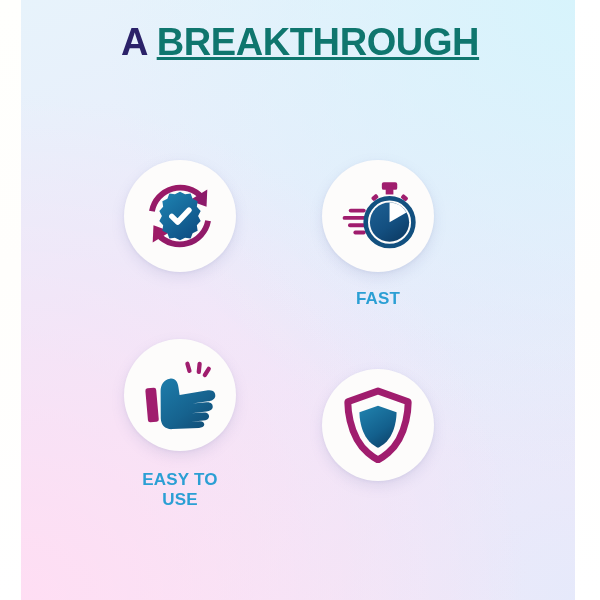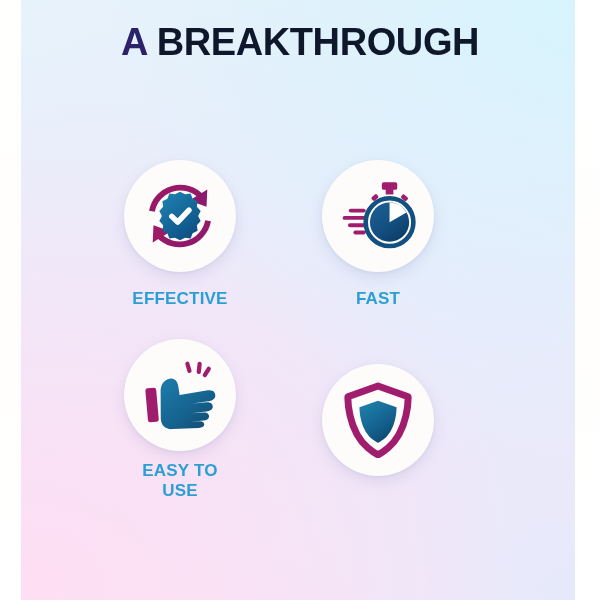--- a/index.html
+++ b/index.html
@@ -51,21 +51,21 @@
     left: 0; right: 0; top: 22px;
     text-align: center;
     font-weight: 700;
     font-size: 38px;
     line-height: 1.08;
     letter-spacing: -0.4px;
     font-family: "Liberation Sans", sans-serif;
   }
   .heading .line { display: block; white-space: nowrap; }
   .tw-navy    { color: #2b2269; }
-  .tw-magenta { color: #0f172a; }
+  .tw-magenta { color: #0f766e; text-decoration: underline; }
 
   
   .features {
     position: absolute;
     left: 86px;
     top: 160px;
     width: 420px;
   }
   .feature-row {
     display: flex;
@@ -99,21 +99,21 @@
     margin-top: 17px;
     text-align: center;
     font-weight: 700;
     font-size: 17px;
     line-height: 1.18;
     letter-spacing: 0.2px;
     color: #2b9fd4;
     font-family: "Liberation Sans", sans-serif;
     white-space: pre-line;
   }
-  .row-2 .feature-label { margin-top: 10px; }
+  .row-2 .feature-label { margin-top: 19px; }
 </style>
 </head>
 <body>
 
 <div id="infographic">
 
   <div class="bg-panel"></div>
   <div class="bg-strip-left"></div>
   <div class="bg-strip-right"></div>
 
@@ -152,21 +152,20 @@
                        L66.2 72.1 L63.6 78.9 L56.5 77.8 L50 81 L43.5 77.8
                        L36.4 78.9 L33.8 72.1 L27.4 68.8 L28.4 61.7 L23.5 56.5
                        L26.8 50 L23.5 43.5 L28.4 38.3 L27.4 31.2 L33.8 27.9
                        L36.4 21.1 L43.5 22.2 Z" fill="url(#gradGear)"></path>
               <circle cx="50" cy="50" r="15.5" fill="#ffffff" opacity="0"></circle>
 
               <path d="M39.5 50.5 L47 57.8 L61.5 42.5" fill="none" stroke="#ffffff" stroke-width="7" stroke-linecap="round" stroke-linejoin="round"></path>
             </svg>
           </span>
         </div>
-        <div class="feature-label">EFFECTIVE</div>
       </div>
 
       <div class="feature col-2">
         <div class="icon-circle">
           <span>
             <svg width="80" height="78" viewBox="0 0 104 100">
               <defs>
                 <linearGradient id="gradDial" x1="0.15" y1="0" x2="0.85" y2="1">
                   <stop offset="0%" stop-color="#1d5f92"></stop>
                   <stop offset="55%" stop-color="#134f80"></stop>

